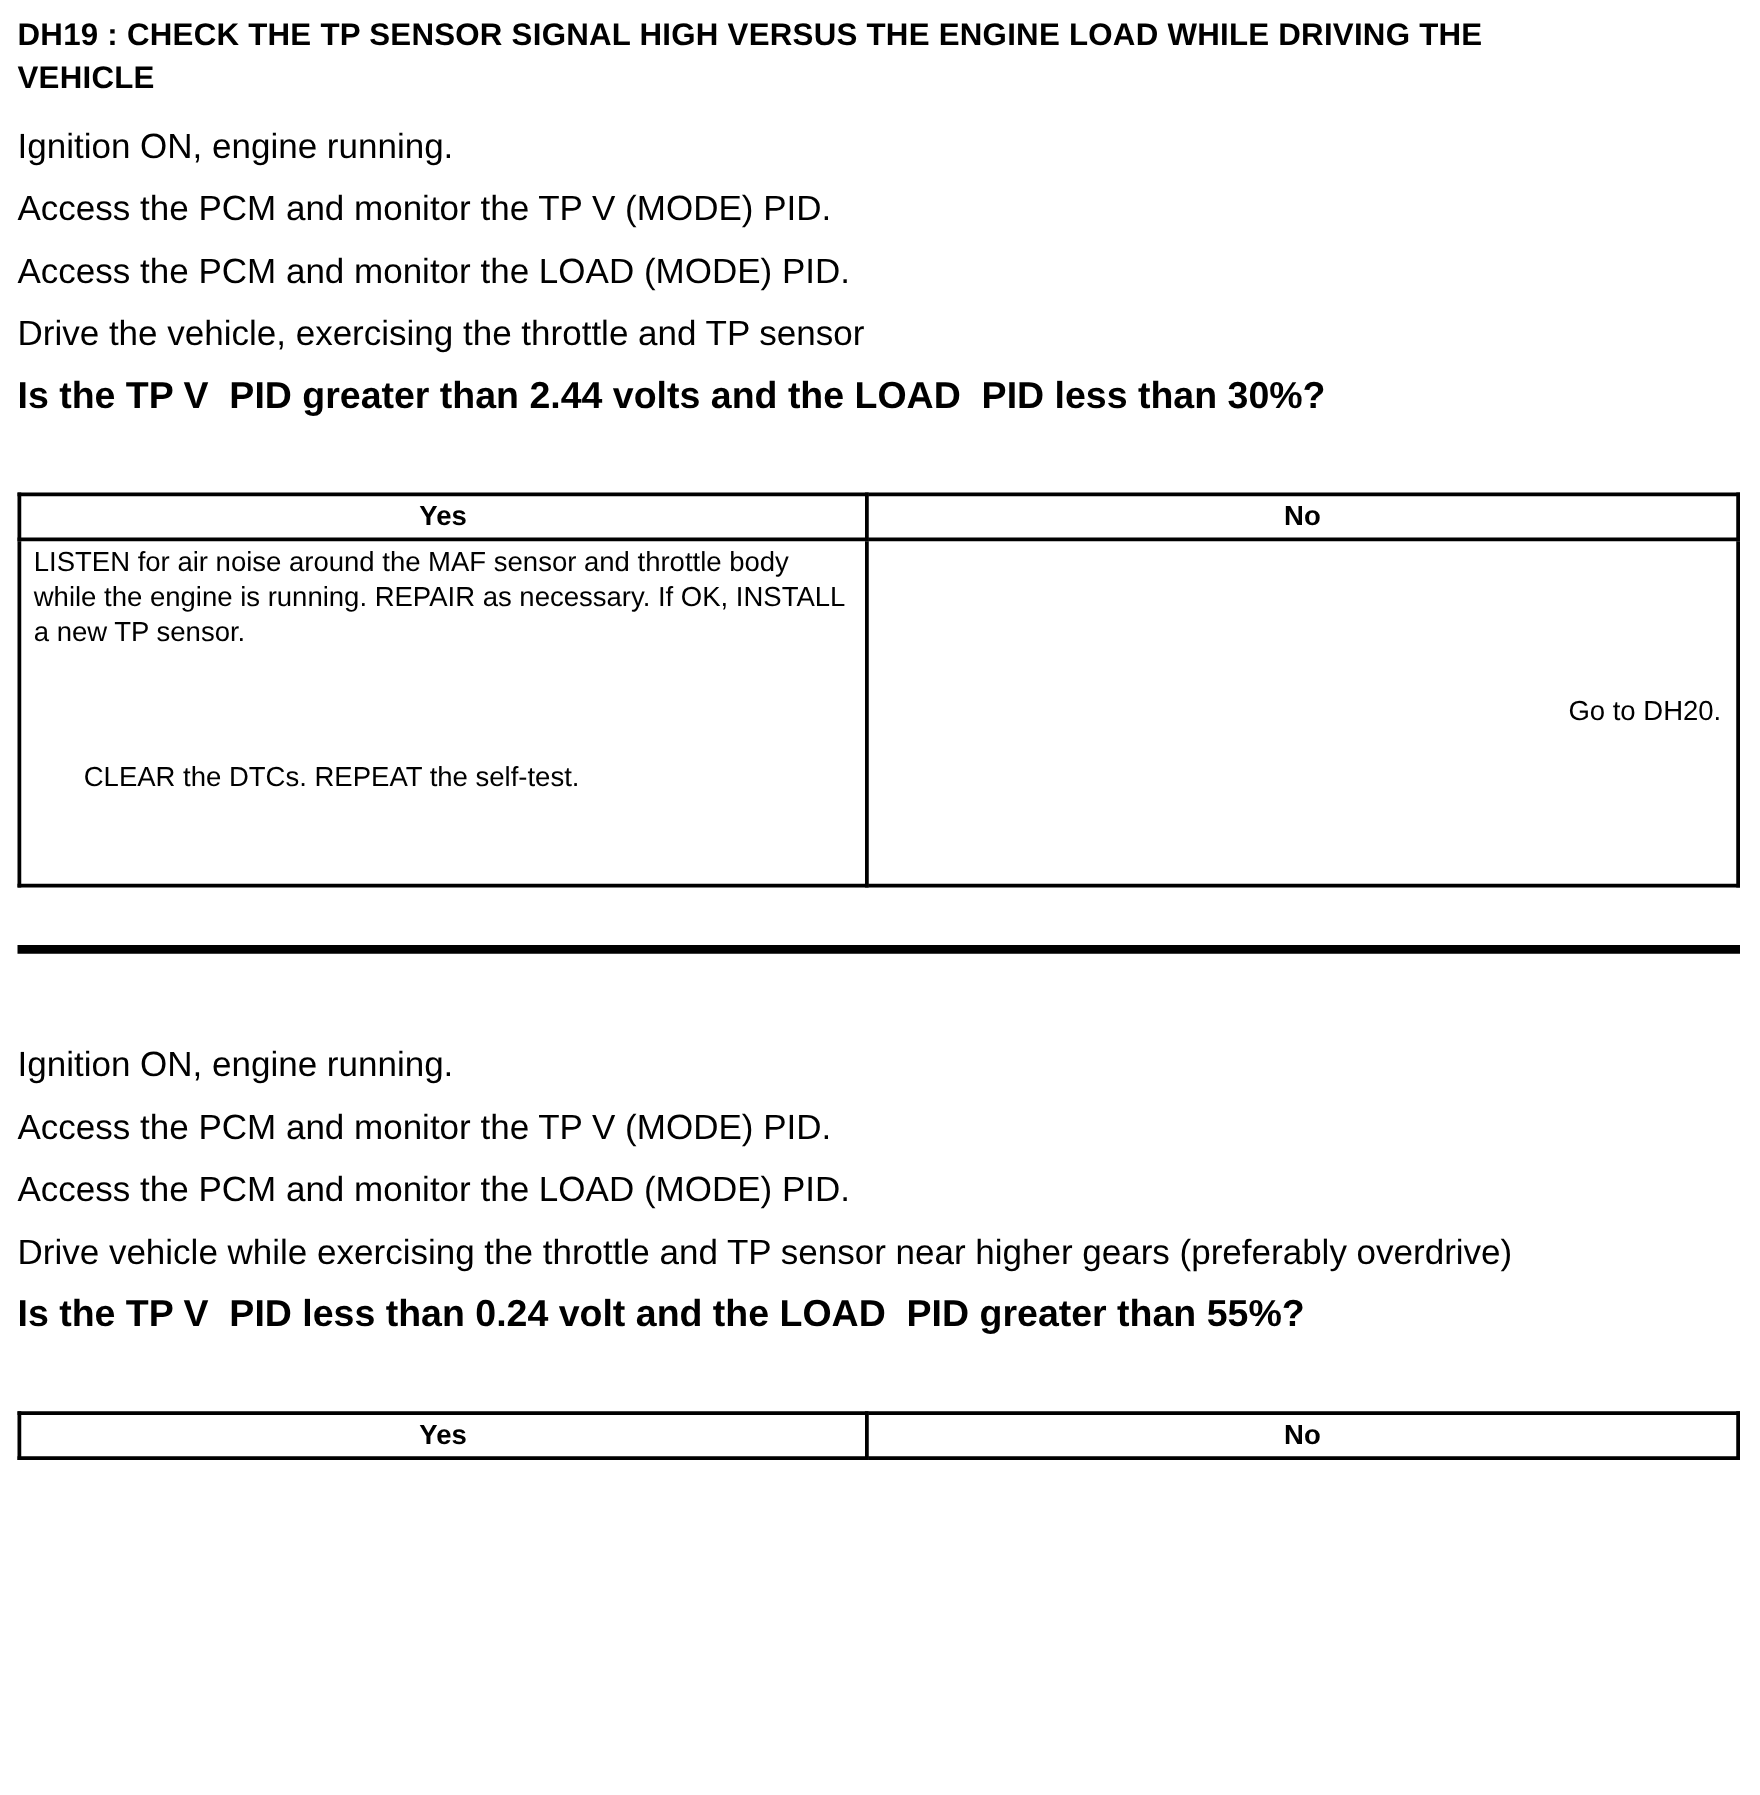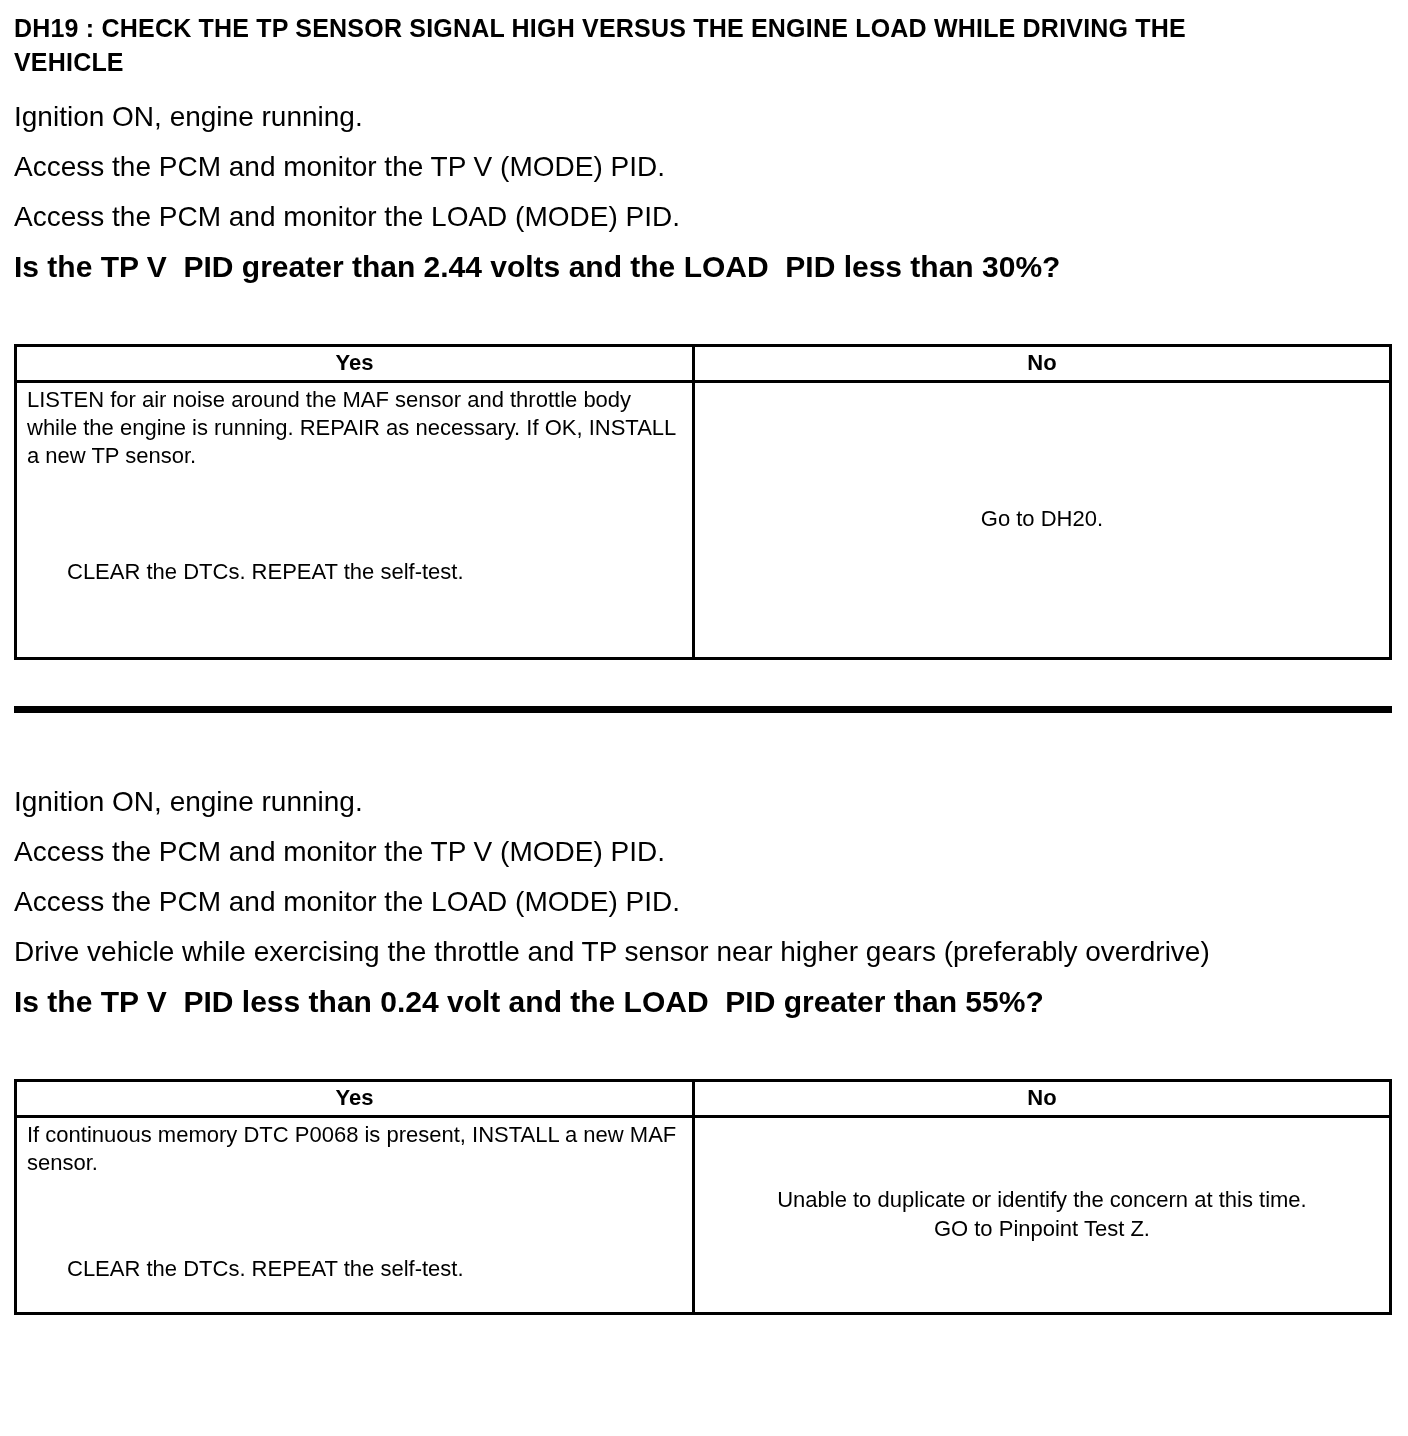--- a/index.html
+++ b/index.html
@@ -51,21 +51,21 @@
     padding: 3px 0 4px 0;
   }
   .decision-table col.yes-col { width: 49.3%; }
   .decision-table col.no-col  { width: 50.7%; }
   td.yes-cell {
     vertical-align: top;
     padding: 3px 8px 8px 10px;
   }
   td.no-cell {
     vertical-align: middle;
-    text-align: center;
+    text-align: right;
     padding: 6px 12px;
   }
   .yes-body {
     margin: 0;
     line-height: 1.28;
   }
   .yes-footer {
     margin: 0;
     line-height: 1.28;
     padding-left: 40px;
@@ -89,20 +89,21 @@
 <body>
 
 <div class="doc">
 
   <div class="section">
     <div class="section-title">DH19 : CHECK THE TP SENSOR SIGNAL HIGH VERSUS THE ENGINE LOAD WHILE DRIVING THE VEHICLE</div>
 
     <p class="step">Ignition ON, engine running.</p>
     <p class="step">Access the PCM and monitor the TP V (MODE) PID.</p>
     <p class="step">Access the PCM and monitor the LOAD (MODE) PID.</p>
+    <p class="step">Drive the vehicle, exercising the throttle and TP sensor</p>
 
     <p class="question">Is the TP V  PID greater than 2.44 volts and the LOAD  PID less than 30%?</p>
 
     <table class="decision-table">
       <colgroup>
         <col class="yes-col">
         <col class="no-col">
       </colgroup>
       <tbody>
           <tr>
@@ -136,27 +137,17 @@
     <table class="decision-table">
       <colgroup>
         <col class="yes-col">
         <col class="no-col">
       </colgroup>
       <tbody>
           <tr>
         <th>Yes</th>
         <th>No</th>
       </tr>
-      <tr class="row-dh20">
-        <td class="yes-cell">
-          <p class="yes-body">If continuous memory DTC P0068 is present, INSTALL a new MAF sensor.</p>
-          <p class="yes-footer">CLEAR the DTCs. REPEAT the self-test.</p>
-        </td>
-        <td class="no-cell">
-          <p class="no-line">Unable to duplicate or identify the concern at this time.</p>
-          <p class="no-line">GO to Pinpoint Test Z.</p>
-        </td>
-      </tr>
     </tbody>
       </table>
   </div>
 
 </div>
 
 </body></html>

